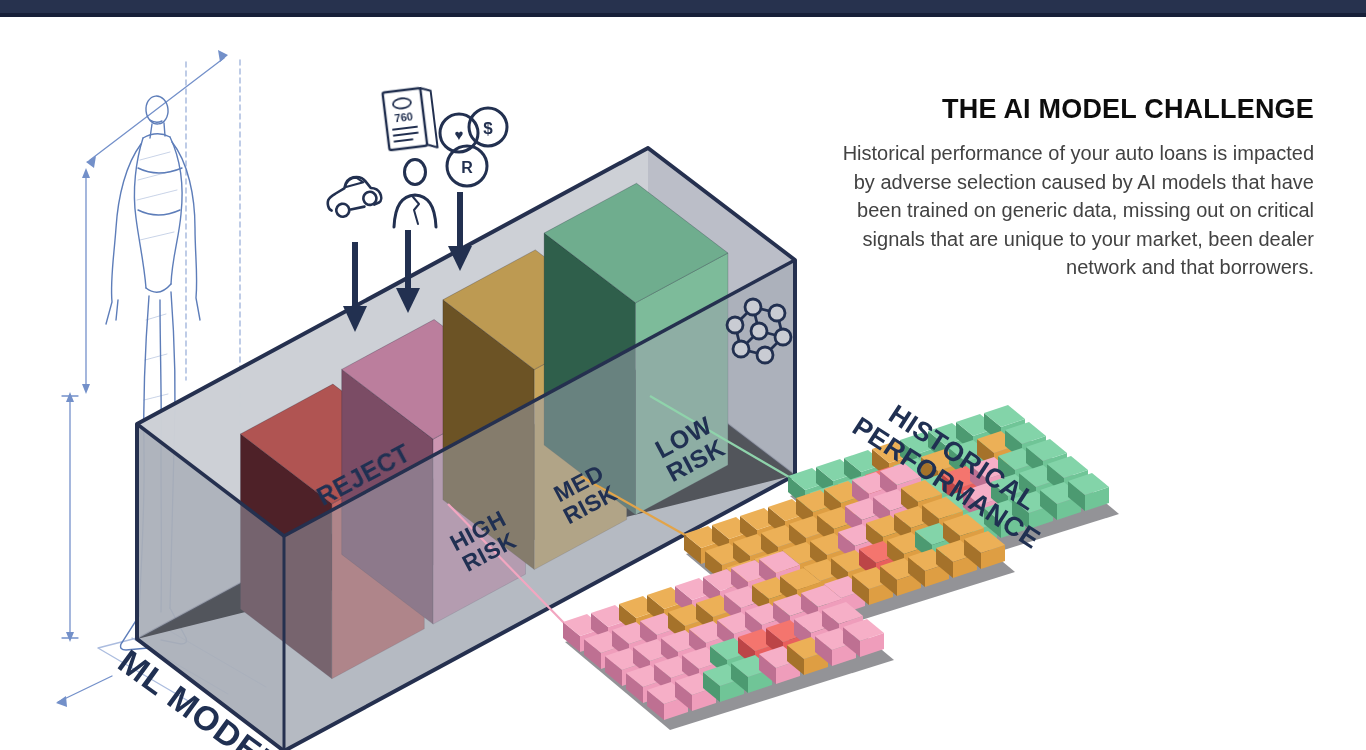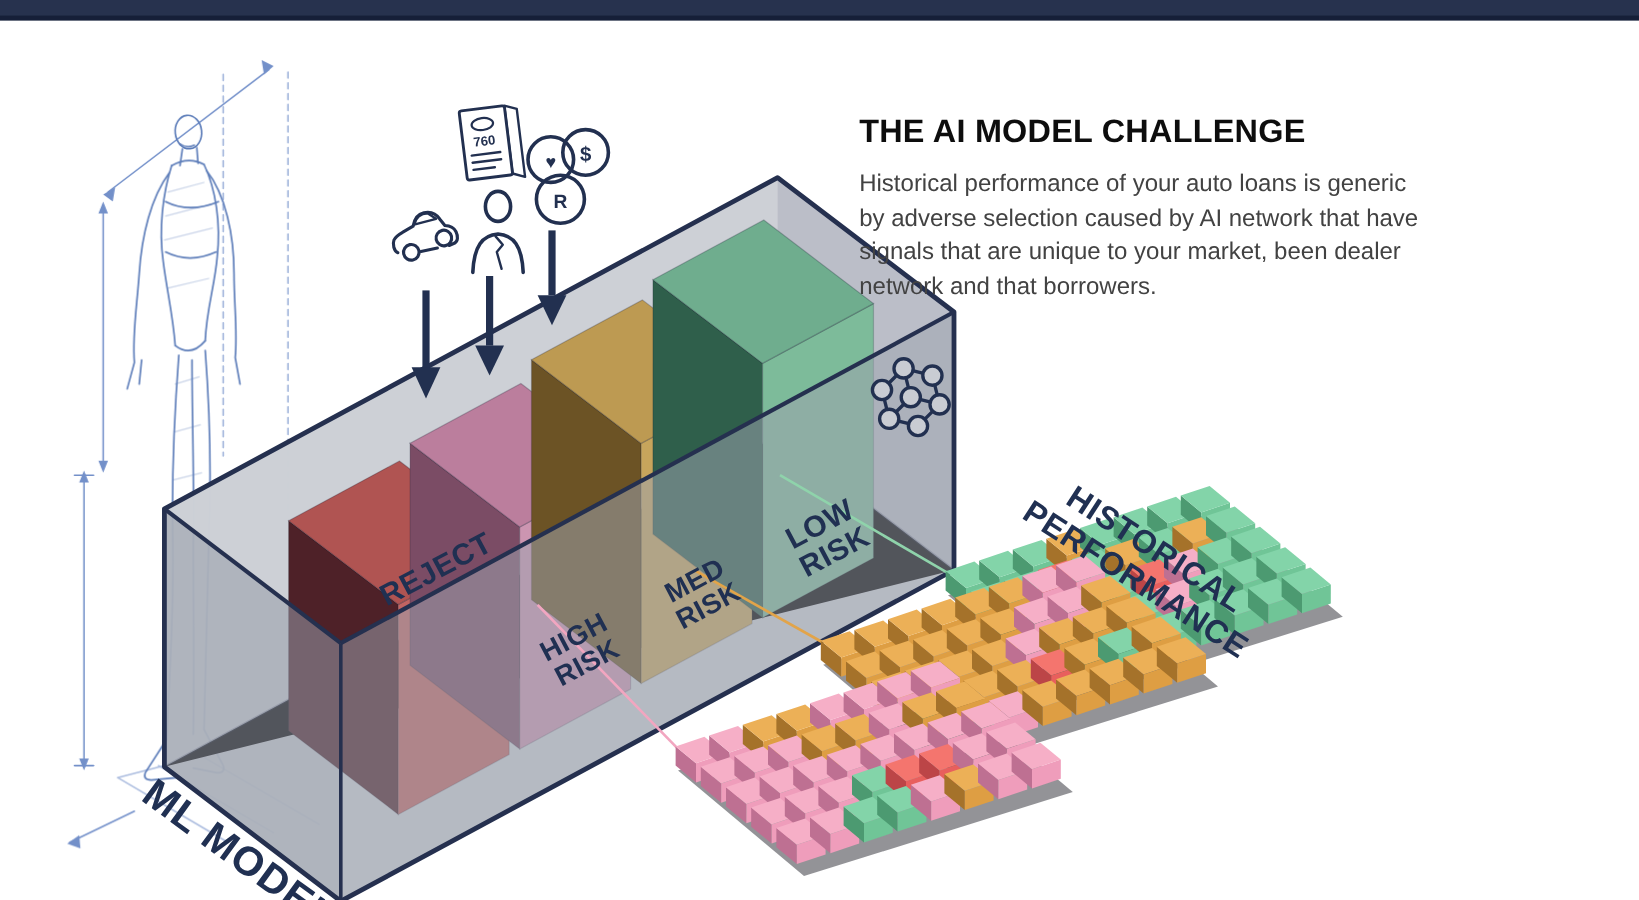--- a/index.html
+++ b/index.html
@@ -1,21 +1,21 @@
 <!DOCTYPE html>
 <html><head>
 <meta charset="utf-8">
 <style>
   html,body{margin:0;padding:0;background:#ffffff;}
   #stage{position:relative;width:1366px;height:750px;overflow:hidden;background:#ffffff;
          font-family:"Liberation Sans", sans-serif;}
   #top-bar{position:absolute;left:0;top:0;width:100%;height:13px;background:#27324e;
            border-bottom:4px solid #161f38;}
   #scene{position:absolute;left:0;top:0;}
-  .title-block{position:absolute;top:94px;right:70px;width:580px;z-index:5;}
+  .title-block{position:absolute;top:94px;right:52px;width:580px;text-align:right;z-index:5;}
   .title-block h1{margin:0 0 14px 0;font-size:27px;font-weight:800;color:#0d0d0d;letter-spacing:0.2px;}
   .title-block .body-line{font-size:20px;line-height:28.5px;color:#424242;font-weight:500;}
   .rot-label{position:absolute;color:#203052;font-weight:800;z-index:6;transform-origin:left top;
              letter-spacing:0.5px;white-space:nowrap;}
   #label-ml{left:134px;top:642px;font-size:34px;transform:rotate(36deg);letter-spacing:1px;}
   #label-hist{left:880px;top:386px;font-size:27px;line-height:30px;transform:rotate(33deg);
               text-align:center;letter-spacing:0.5px;}
   #label-reject{left:312px;top:486px;font-size:25px;transform:rotate(-28deg);}
   #label-high{left:446px;top:534px;font-size:23px;line-height:24px;transform:rotate(-28deg);text-align:center;}
   #label-med{left:548px;top:486px;font-size:23px;line-height:24px;transform:rotate(-28deg);text-align:center;}
@@ -775,22 +775,23 @@
             <polygon points="843.0,627.0 860.0,641.0 860.0,657.0 843.0,643.0" fill="#BE7092"></polygon>
             <polygon points="860.0,641.0 884.0,633.0 884.0,649.0 860.0,657.0" fill="#EF9DBB"></polygon>
             <polygon points="843.0,627.0 867.0,619.0 884.0,633.0 860.0,641.0" fill="#F6AFC7"></polygon>
           </g>
         </g>
       </g>
   </svg>
 
   <div class="title-block">
     <h1>THE AI MODEL CHALLENGE</h1>
-    <div class="body-line">Historical performance of your auto loans is generic</div>
-    <div class="body-line">by adverse selection caused by AI network that have</div>
+    <div class="body-line">Historical performance of your auto loans is impacted</div>
+    <div class="body-line">by adverse selection caused by AI models that have</div>
+    <div class="body-line">been trained on generic data, missing out on critical</div>
     <div class="body-line">signals that are unique to your market, been dealer</div>
     <div class="body-line">network and that borrowers.</div>
   </div>
 
   <div id="label-ml" class="rot-label">ML MODEL</div>
 
   <div id="label-hist" class="rot-label">
     <div>HISTORICAL</div>
     <div>PERFORMANCE</div>
   </div>

